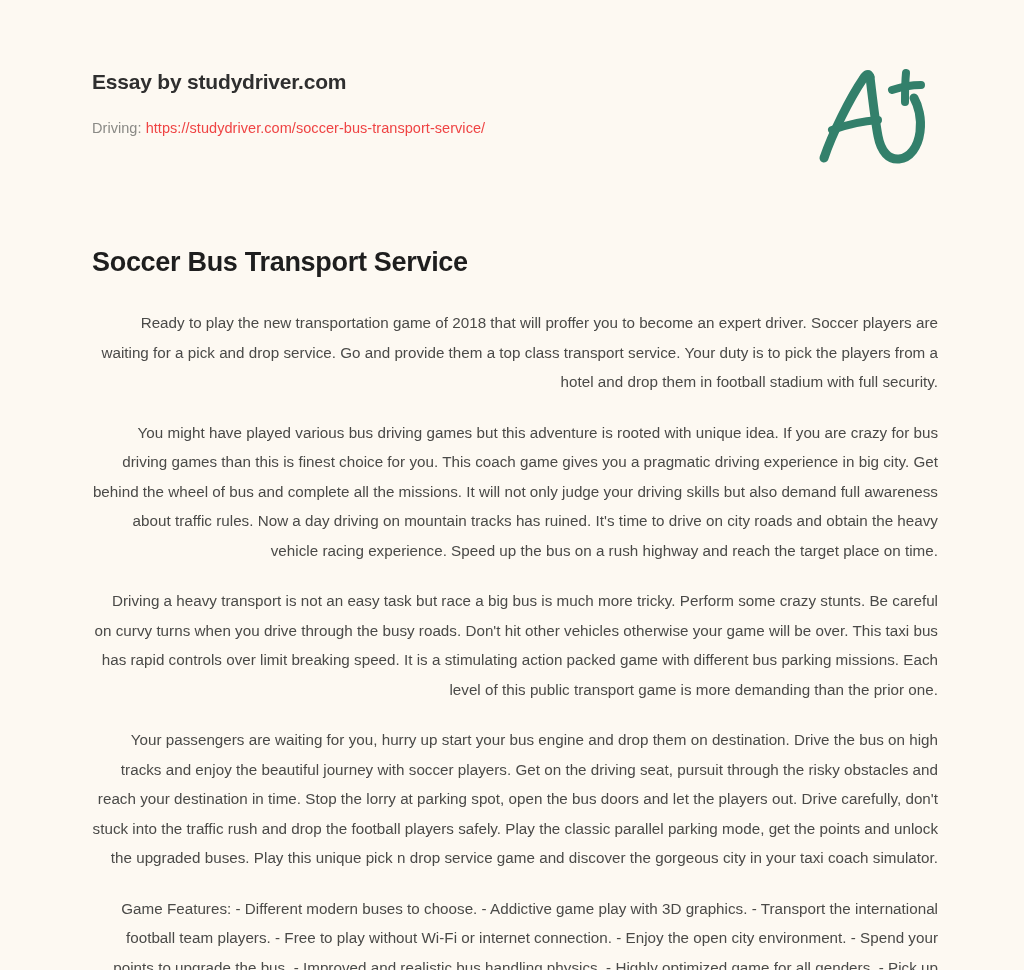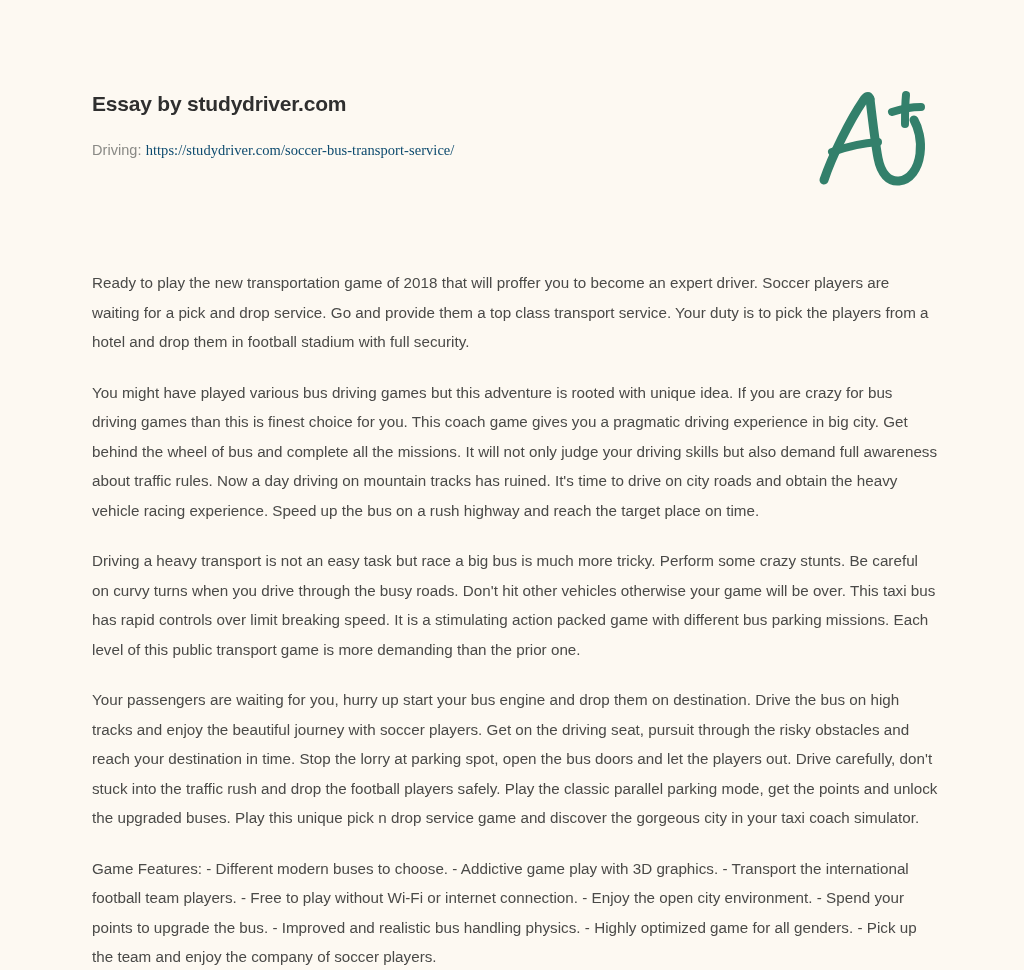--- a/index.html
+++ b/index.html
@@ -14,21 +14,20 @@
     font-family: "Liberation Sans", sans-serif;
     color: #3a3a3a;
     overflow: hidden;
   }
 
   .page {
     position: relative;
     width: 1024px;
     height: 856px;
     box-sizing: border-box;
-    margin-top: 22px;
   }
 
   
   .header {
     position: absolute;
     left: 0;
     top: 0;
     width: 1024px;
     height: 200px;
   }
@@ -48,23 +47,22 @@
     position: absolute;
     left: 92px;
     top: 120px;
     font-size: 14.5px;
     color: #8a8a86;
     white-space: nowrap;
     letter-spacing: 0.05px;
   }
 
   .source-link {
-    color: #0c4a6e;
+    color: #ef4444;
     text-decoration: none;
-    font-family: Liberation Serif, serif;
   }
 
   
   .logo {
     position: absolute;
     left: 806px;
     top: 60px;
     width: 130px;
     height: 110px;
   }
@@ -89,21 +87,21 @@
     color: #1e1e1e;
     letter-spacing: -0.3px;
     line-height: 1.2;
   }
 
   .body-text p {
     margin: 0 0 21px 0;
     font-size: 15.2px;
     line-height: 29.5px;
     color: #4a4a48;
-    text-align: left;
+    text-align: right;
     letter-spacing: 0.02px;
   }
   .body-text p:last-child { margin-bottom: 0; }
 </style>
 </head>
 <body>
 
 <div class="page">
 
   <div class="header">
@@ -131,20 +129,21 @@
 
           <path d="M100 13 C 99 23, 99 33, 99 42" stroke-width="8"></path>
         </g>
       </svg>
     </div>
 
   </div>
 
   <div class="article">
 
+    <h1 class="doc-title">Soccer Bus Transport Service</h1>
 
     <div class="body-text">
       <p>Ready to play the new transportation game of 2018 that will proffer you to become an expert driver. Soccer players are waiting for a pick and drop service. Go and provide them a top class transport service. Your duty is to pick the players from a hotel and drop them in football stadium with full security.</p>
       <p>You might have played various bus driving games but this adventure is rooted with unique idea. If you are crazy for bus driving games than this is finest choice for you. This coach game gives you a pragmatic driving experience in big city. Get behind the wheel of bus and complete all the missions. It will not only judge your driving skills but also demand full awareness about traffic rules. Now a day driving on mountain tracks has ruined. It's time to drive on city roads and obtain the heavy vehicle racing experience. Speed up the bus on a rush highway and reach the target place on time.</p>
       <p>Driving a heavy transport is not an easy task but race a big bus is much more tricky. Perform some crazy stunts. Be careful on curvy turns when you drive through the busy roads. Don't hit other vehicles otherwise your game will be over. This taxi bus has rapid controls over limit breaking speed. It is a stimulating action packed game with different bus parking missions. Each level of this public transport game is more demanding than the prior one.</p>
       <p>Your passengers are waiting for you, hurry up start your bus engine and drop them on destination. Drive the bus on high tracks and enjoy the beautiful journey with soccer players. Get on the driving seat, pursuit through the risky obstacles and reach your destination in time. Stop the lorry at parking spot, open the bus doors and let the players out. Drive carefully, don't stuck into the traffic rush and drop the football players safely. Play the classic parallel parking mode, get the points and unlock the upgraded buses. Play this unique pick n drop service game and discover the gorgeous city in your taxi coach simulator.</p>
       <p>Game Features: - Different modern buses to choose. - Addictive game play with 3D graphics. - Transport the international football team players. - Free to play without Wi-Fi or internet connection. - Enjoy the open city environment. - Spend your points to upgrade the bus. - Improved and realistic bus handling physics. - Highly optimized game for all genders. - Pick up the team and enjoy the company of soccer players.</p>
     </div>
 
   </div>

